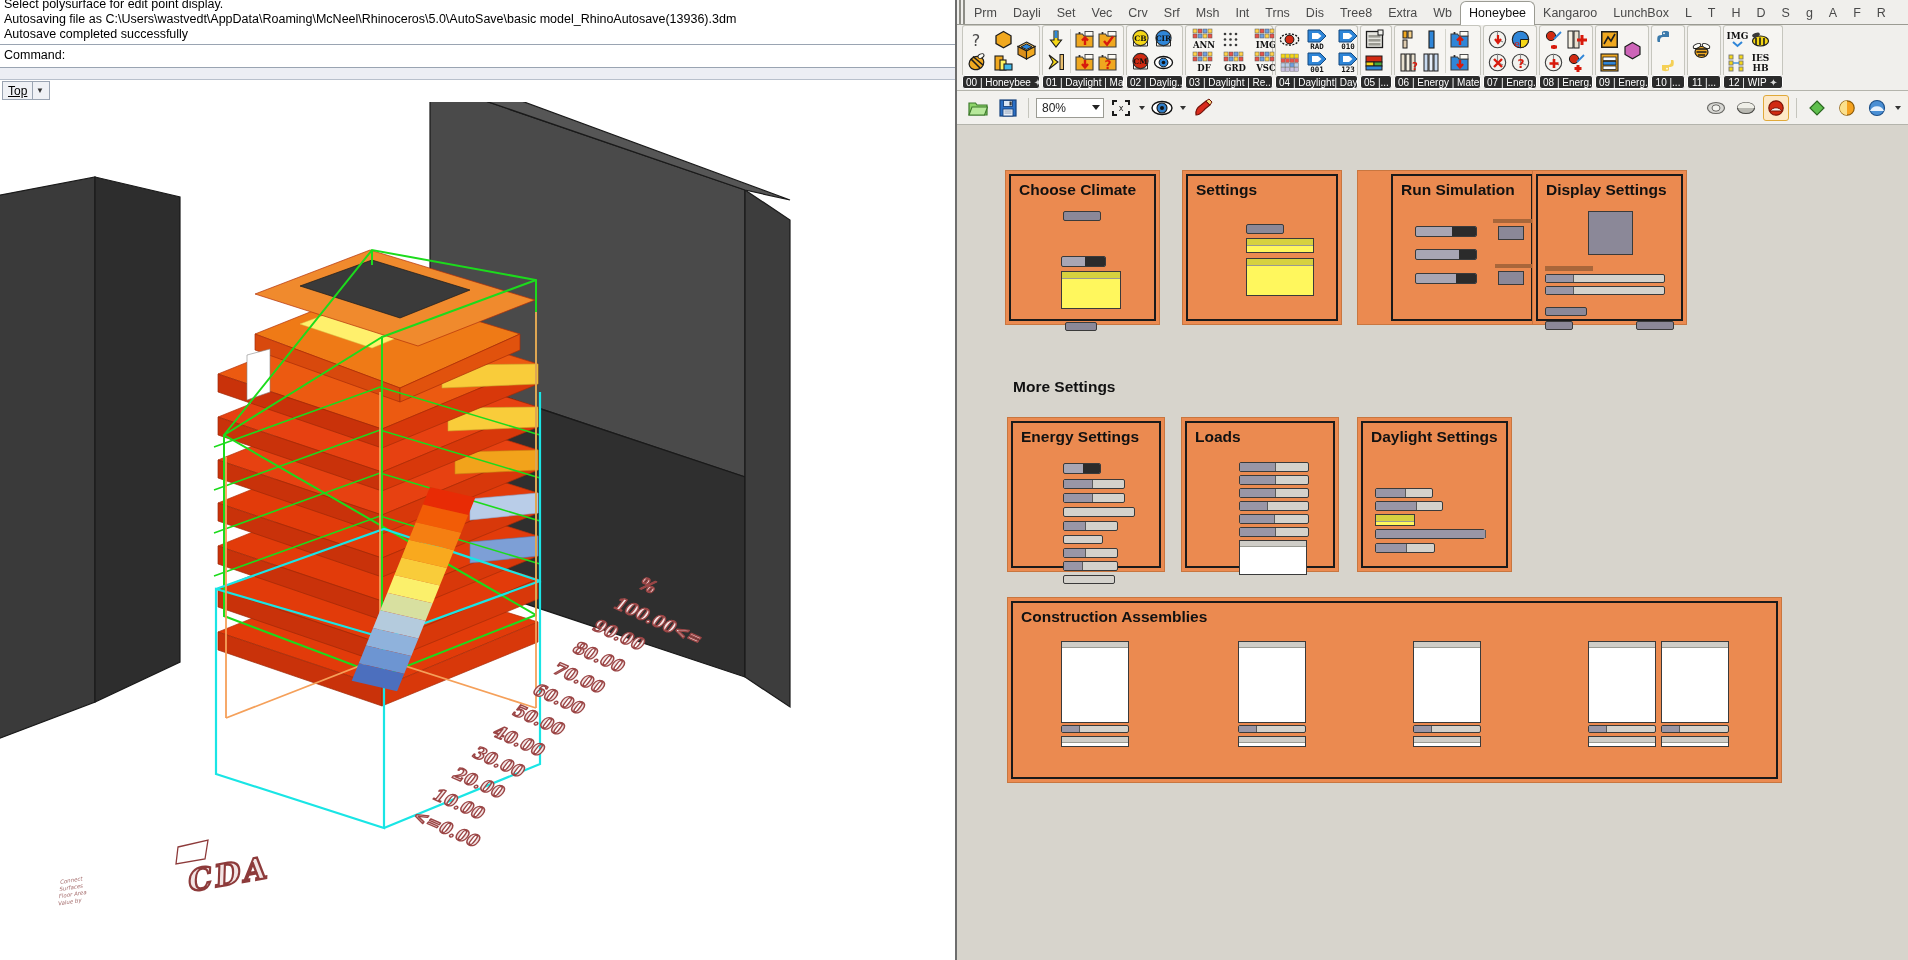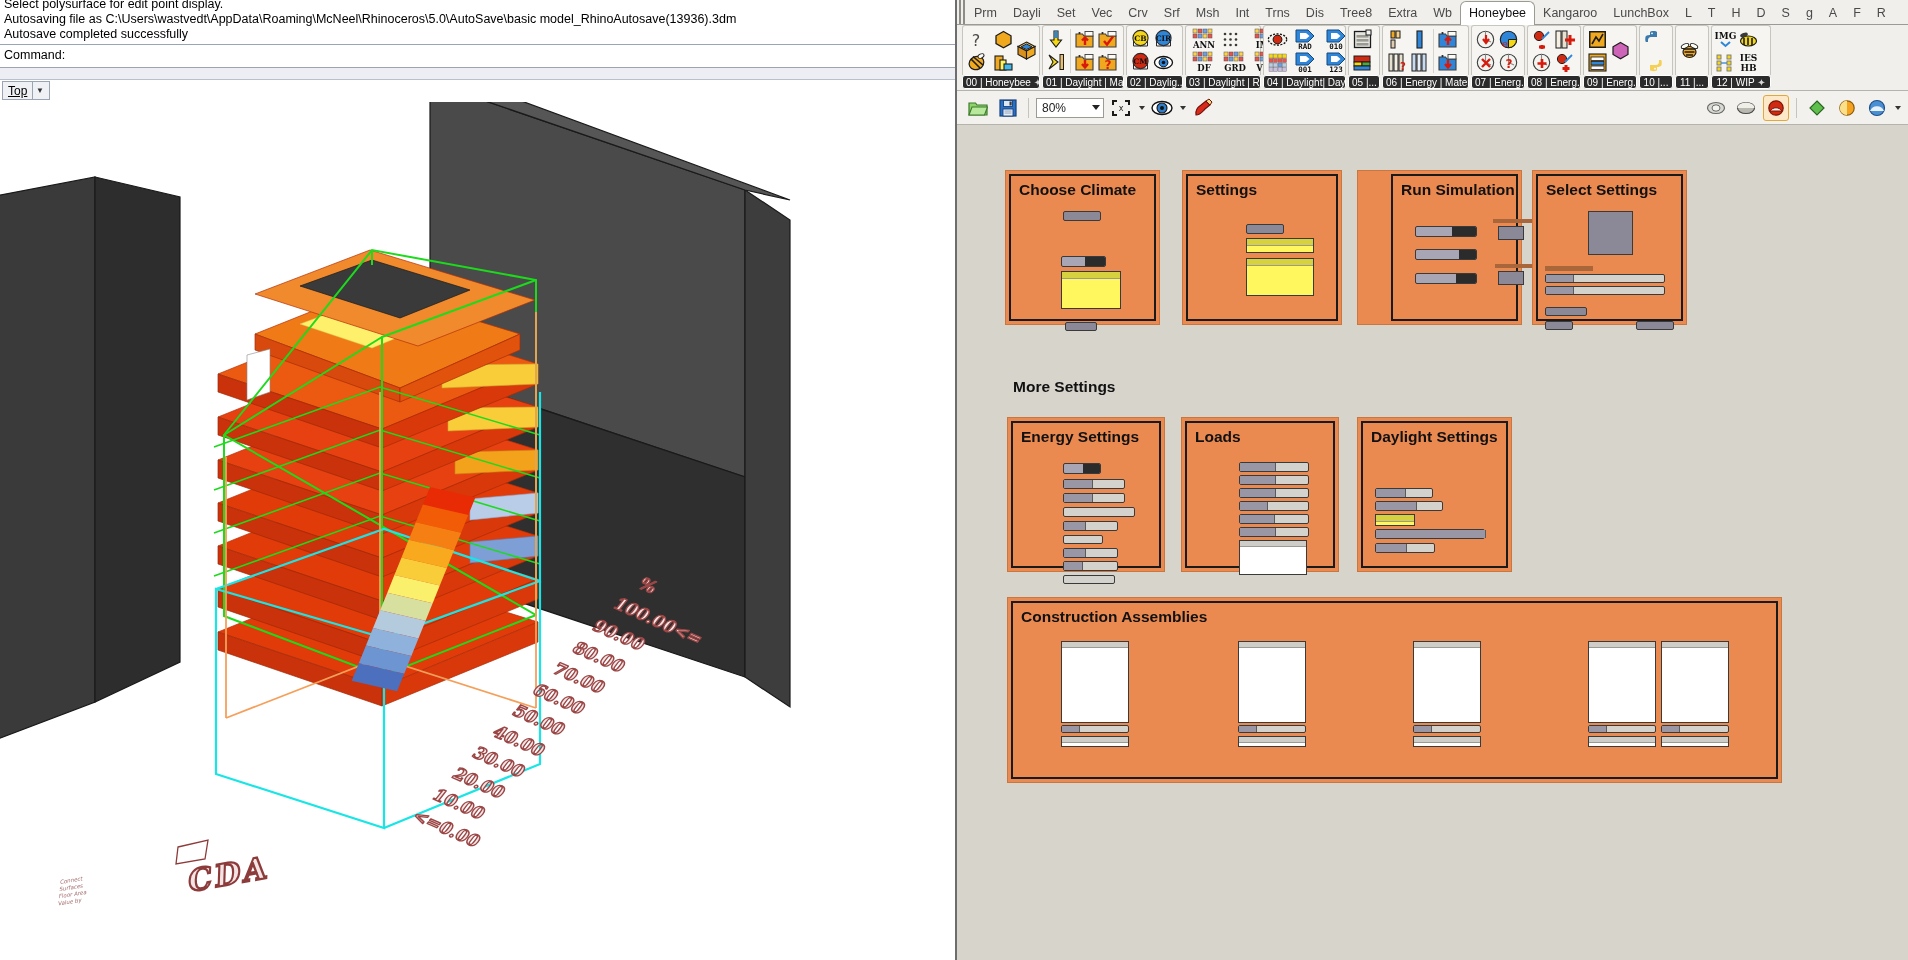--- a/index.html
+++ b/index.html
@@ -580,21 +580,21 @@
                     <ellipse cx="10.5" cy="10.5" rx="9" ry="6" fill="#ffffff" stroke="#111" stroke-width="1.3"></ellipse>
                     <circle cx="10.5" cy="10.5" r="4.4" fill="#2f86d8" stroke="#111" stroke-width="1"></circle>
                     <circle cx="10.5" cy="10.5" r="1.8" fill="#111"></circle>
                   </svg>
                 </div>
               </div>
             </div>
           </div>
           <div class="rlabel"><span>02 | Daylig...</span></div>
         </div>
-        <div class="rpanel" style="width: 76px;">
+        <div class="rpanel" style="width: 88px;">
           <div class="ricons">
             <div class="icol">
               <div class="irow">
                 <div class="icell w30">
                   <svg width="30" height="22" viewBox="0 0 30 22">
                     <g>
                       <rect x="4" y="1" width="4" height="4" fill="#ffd24a" stroke="#555" stroke-width="0.5"></rect>
                       <rect x="9" y="1" width="4" height="4" fill="#e8534a" stroke="#555" stroke-width="0.5"></rect>
                       <rect x="14" y="1" width="4" height="4" fill="#6f9fe0" stroke="#555" stroke-width="0.5"></rect>
                       <rect x="19" y="1" width="4" height="4" fill="#ffd24a" stroke="#555" stroke-width="0.5"></rect>
@@ -1200,41 +1200,41 @@
             <div class="gtitle">Settings</div>
             <div class="pill" style="left: 58px; top: 48px; width: 38px; height: 10px;"></div>
             <div class="panel-y" style="left: 58px; top: 62px; width: 68px; height: 15px;">
               <div class="hdr"></div>
             </div>
             <div class="panel-y" style="left: 58px; top: 82px; width: 68px; height: 38px;">
               <div class="hdr"></div>
             </div>
           </div>
         </div>
-        <div class="group" style="left: 400px; top: 45px; width: 165px; height: 155px; padding-left: 33px;">
+        <div class="group" style="left: 400px; top: 45px; width: 180px; height: 155px; padding-left: 33px;">
           <div class="group-inner">
             <div class="gtitle">Run Simulation</div>
             <div class="slider" style="left: 22px; top: 50px; width: 62px; height: 11px;">
               <div class="dark" style="width: 24px;"></div>
             </div>
             <div class="slider" style="left: 22px; top: 73px; width: 62px; height: 11px;">
               <div class="dark" style="width: 17px;"></div>
             </div>
             <div class="slider" style="left: 22px; top: 97px; width: 62px; height: 11px;">
               <div class="dark" style="width: 20px;"></div>
             </div>
             <div class="bar-brown" style="left: 100px; top: 43px; width: 50px; height: 4px;"></div>
             <div class="sq-grey" style="left: 105px; top: 50px; width: 26px; height: 14px;"></div>
             <div class="bar-brown" style="left: 102px; top: 88px; width: 42px; height: 4px;"></div>
             <div class="sq-grey" style="left: 105px; top: 95px; width: 26px; height: 14px;"></div>
           </div>
         </div>
         <div class="group" style="left: 575px; top: 45px; width: 155px; height: 155px;">
           <div class="group-inner">
-            <div class="gtitle">Select Settings</div>
+            <div class="gtitle">Display Settings</div>
             <div class="sq-grey" style="left: 50px; top: 35px; width: 45px; height: 44px;"></div>
             <div class="bar-brown" style="left: 7px; top: 90px; width: 48px; height: 5px;"></div>
             <div class="pill" style="left: 7px; top: 98px; width: 120px; height: 9px; background: rgb(212, 210, 204);">
               <div class="half" style="width: 28px;"></div>
             </div>
             <div class="pill" style="left: 7px; top: 110px; width: 120px; height: 9px; background: rgb(212, 210, 204);">
               <div class="half" style="width: 28px;"></div>
             </div>
             <div class="pill" style="left: 7px; top: 131px; width: 42px; height: 9px;"></div>
             <div class="pill" style="left: 7px; top: 145px; width: 28px; height: 9px;"></div>

